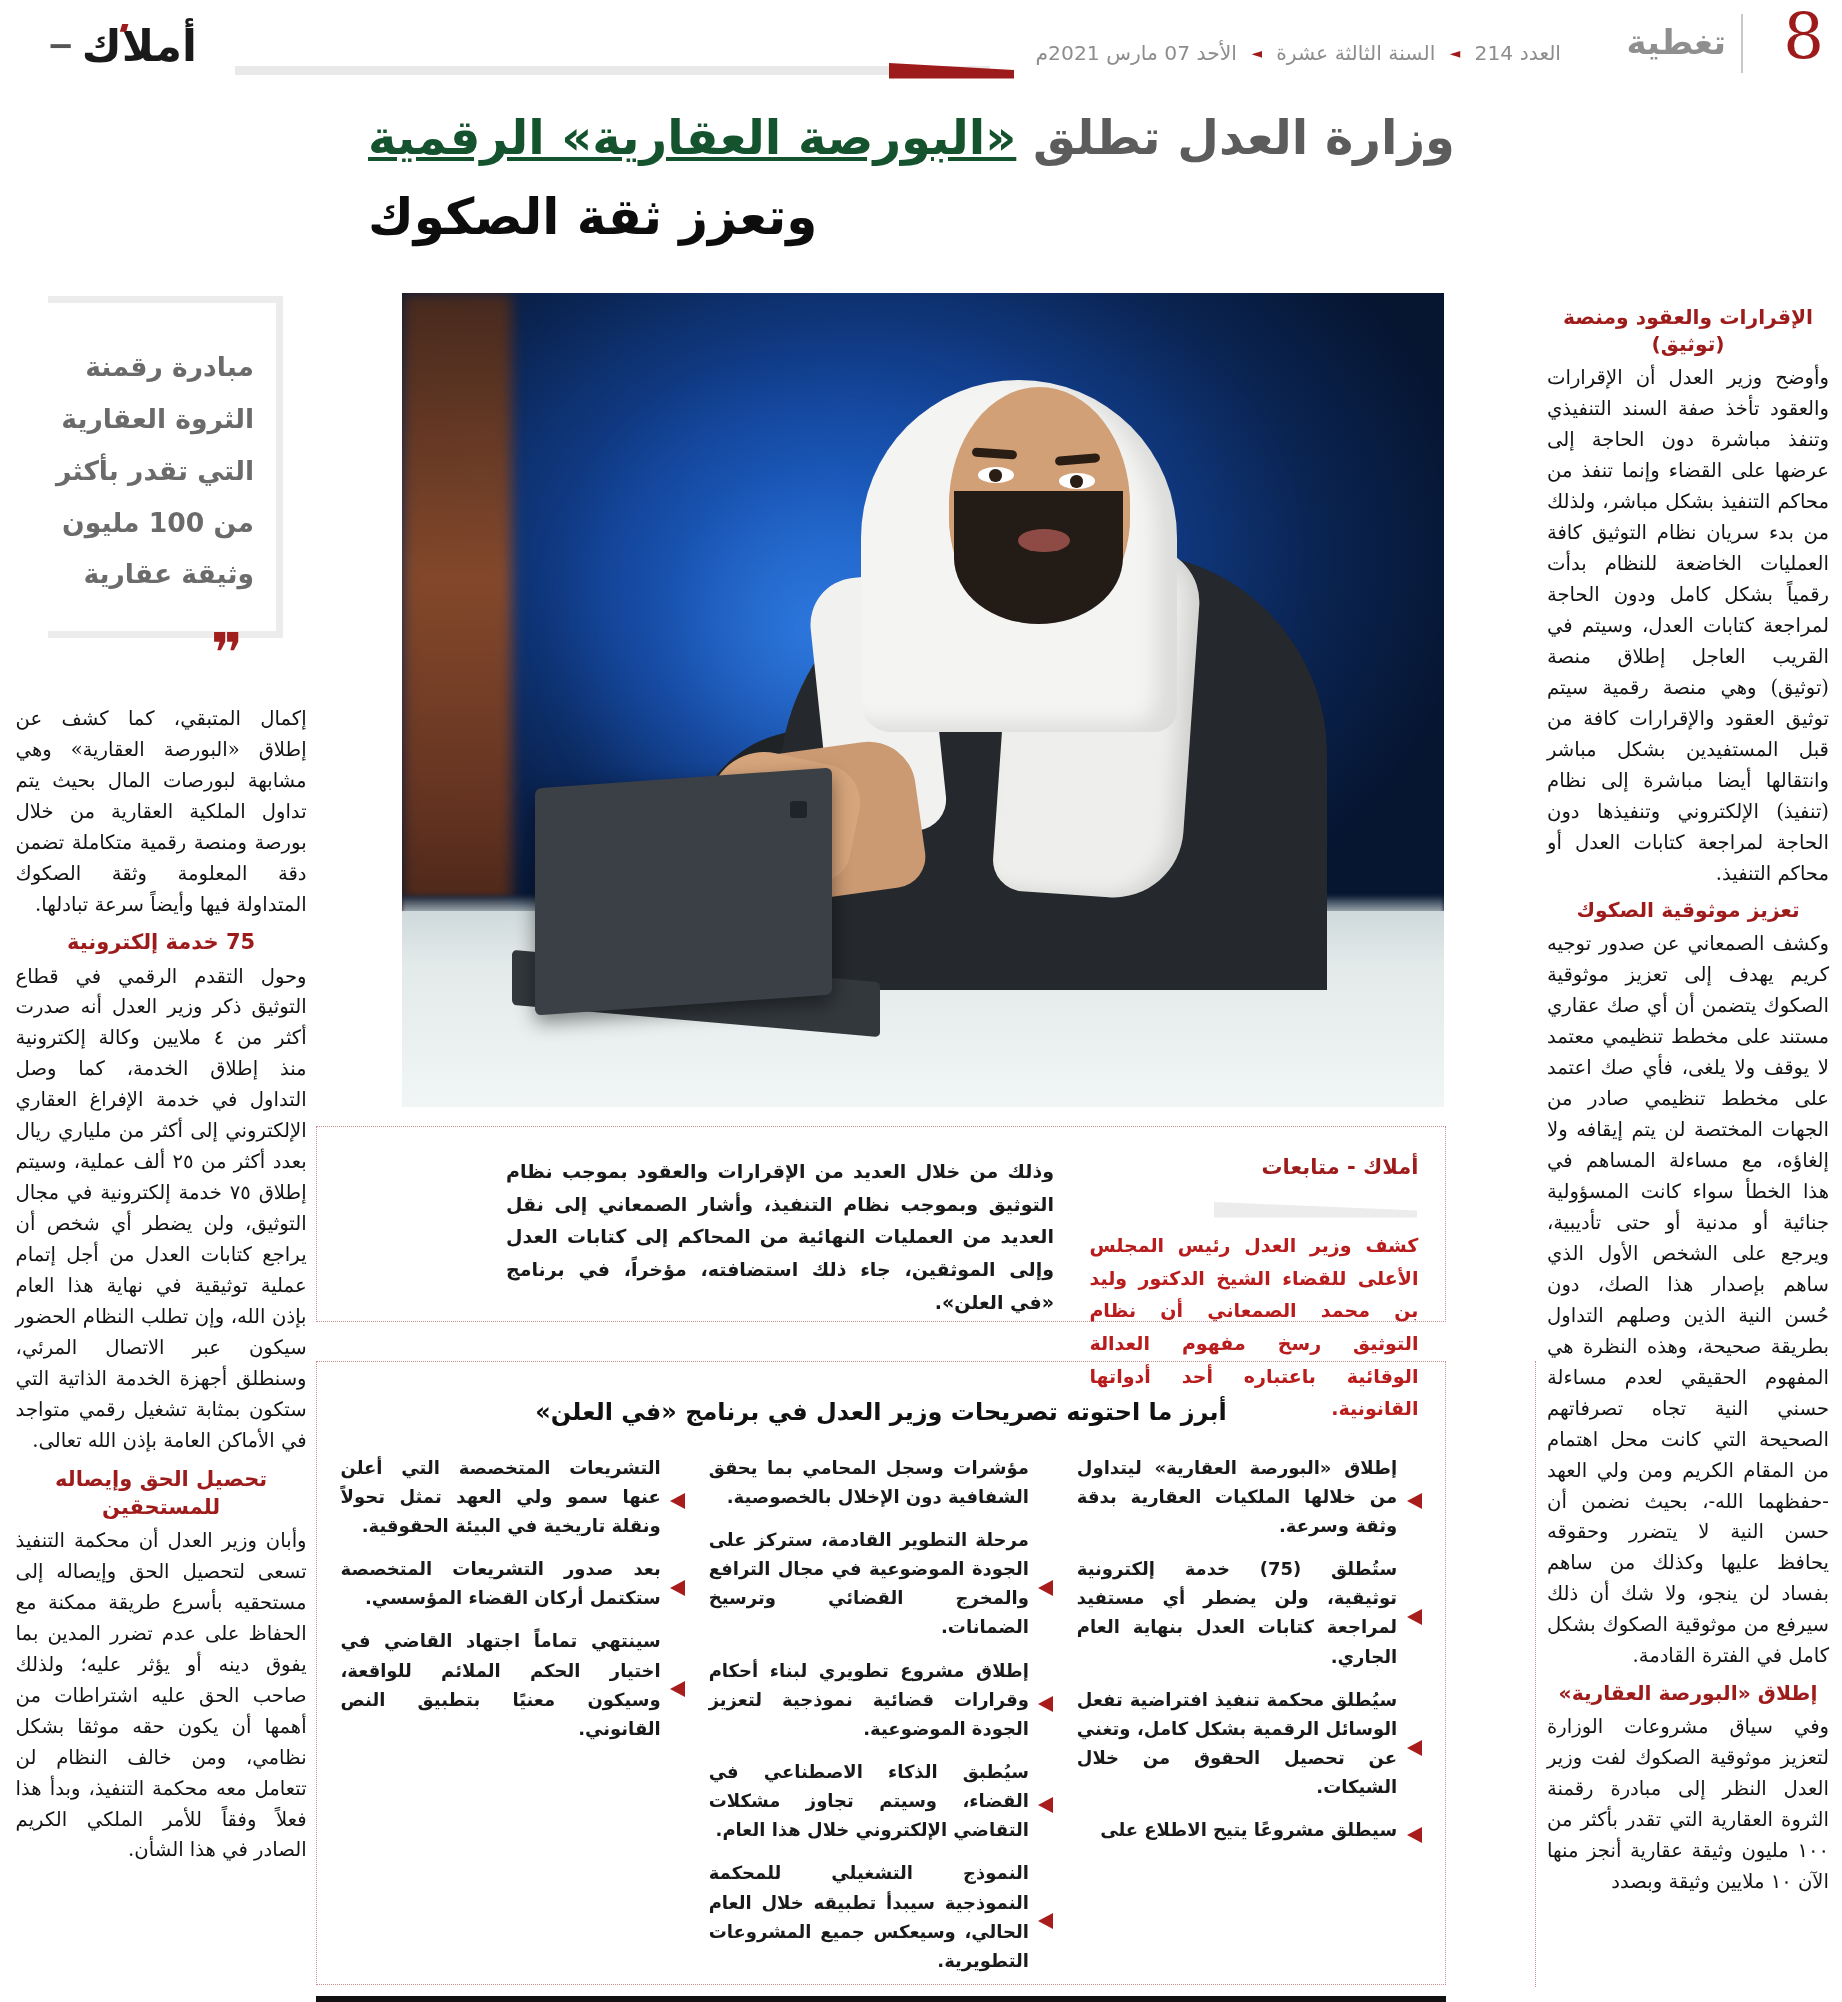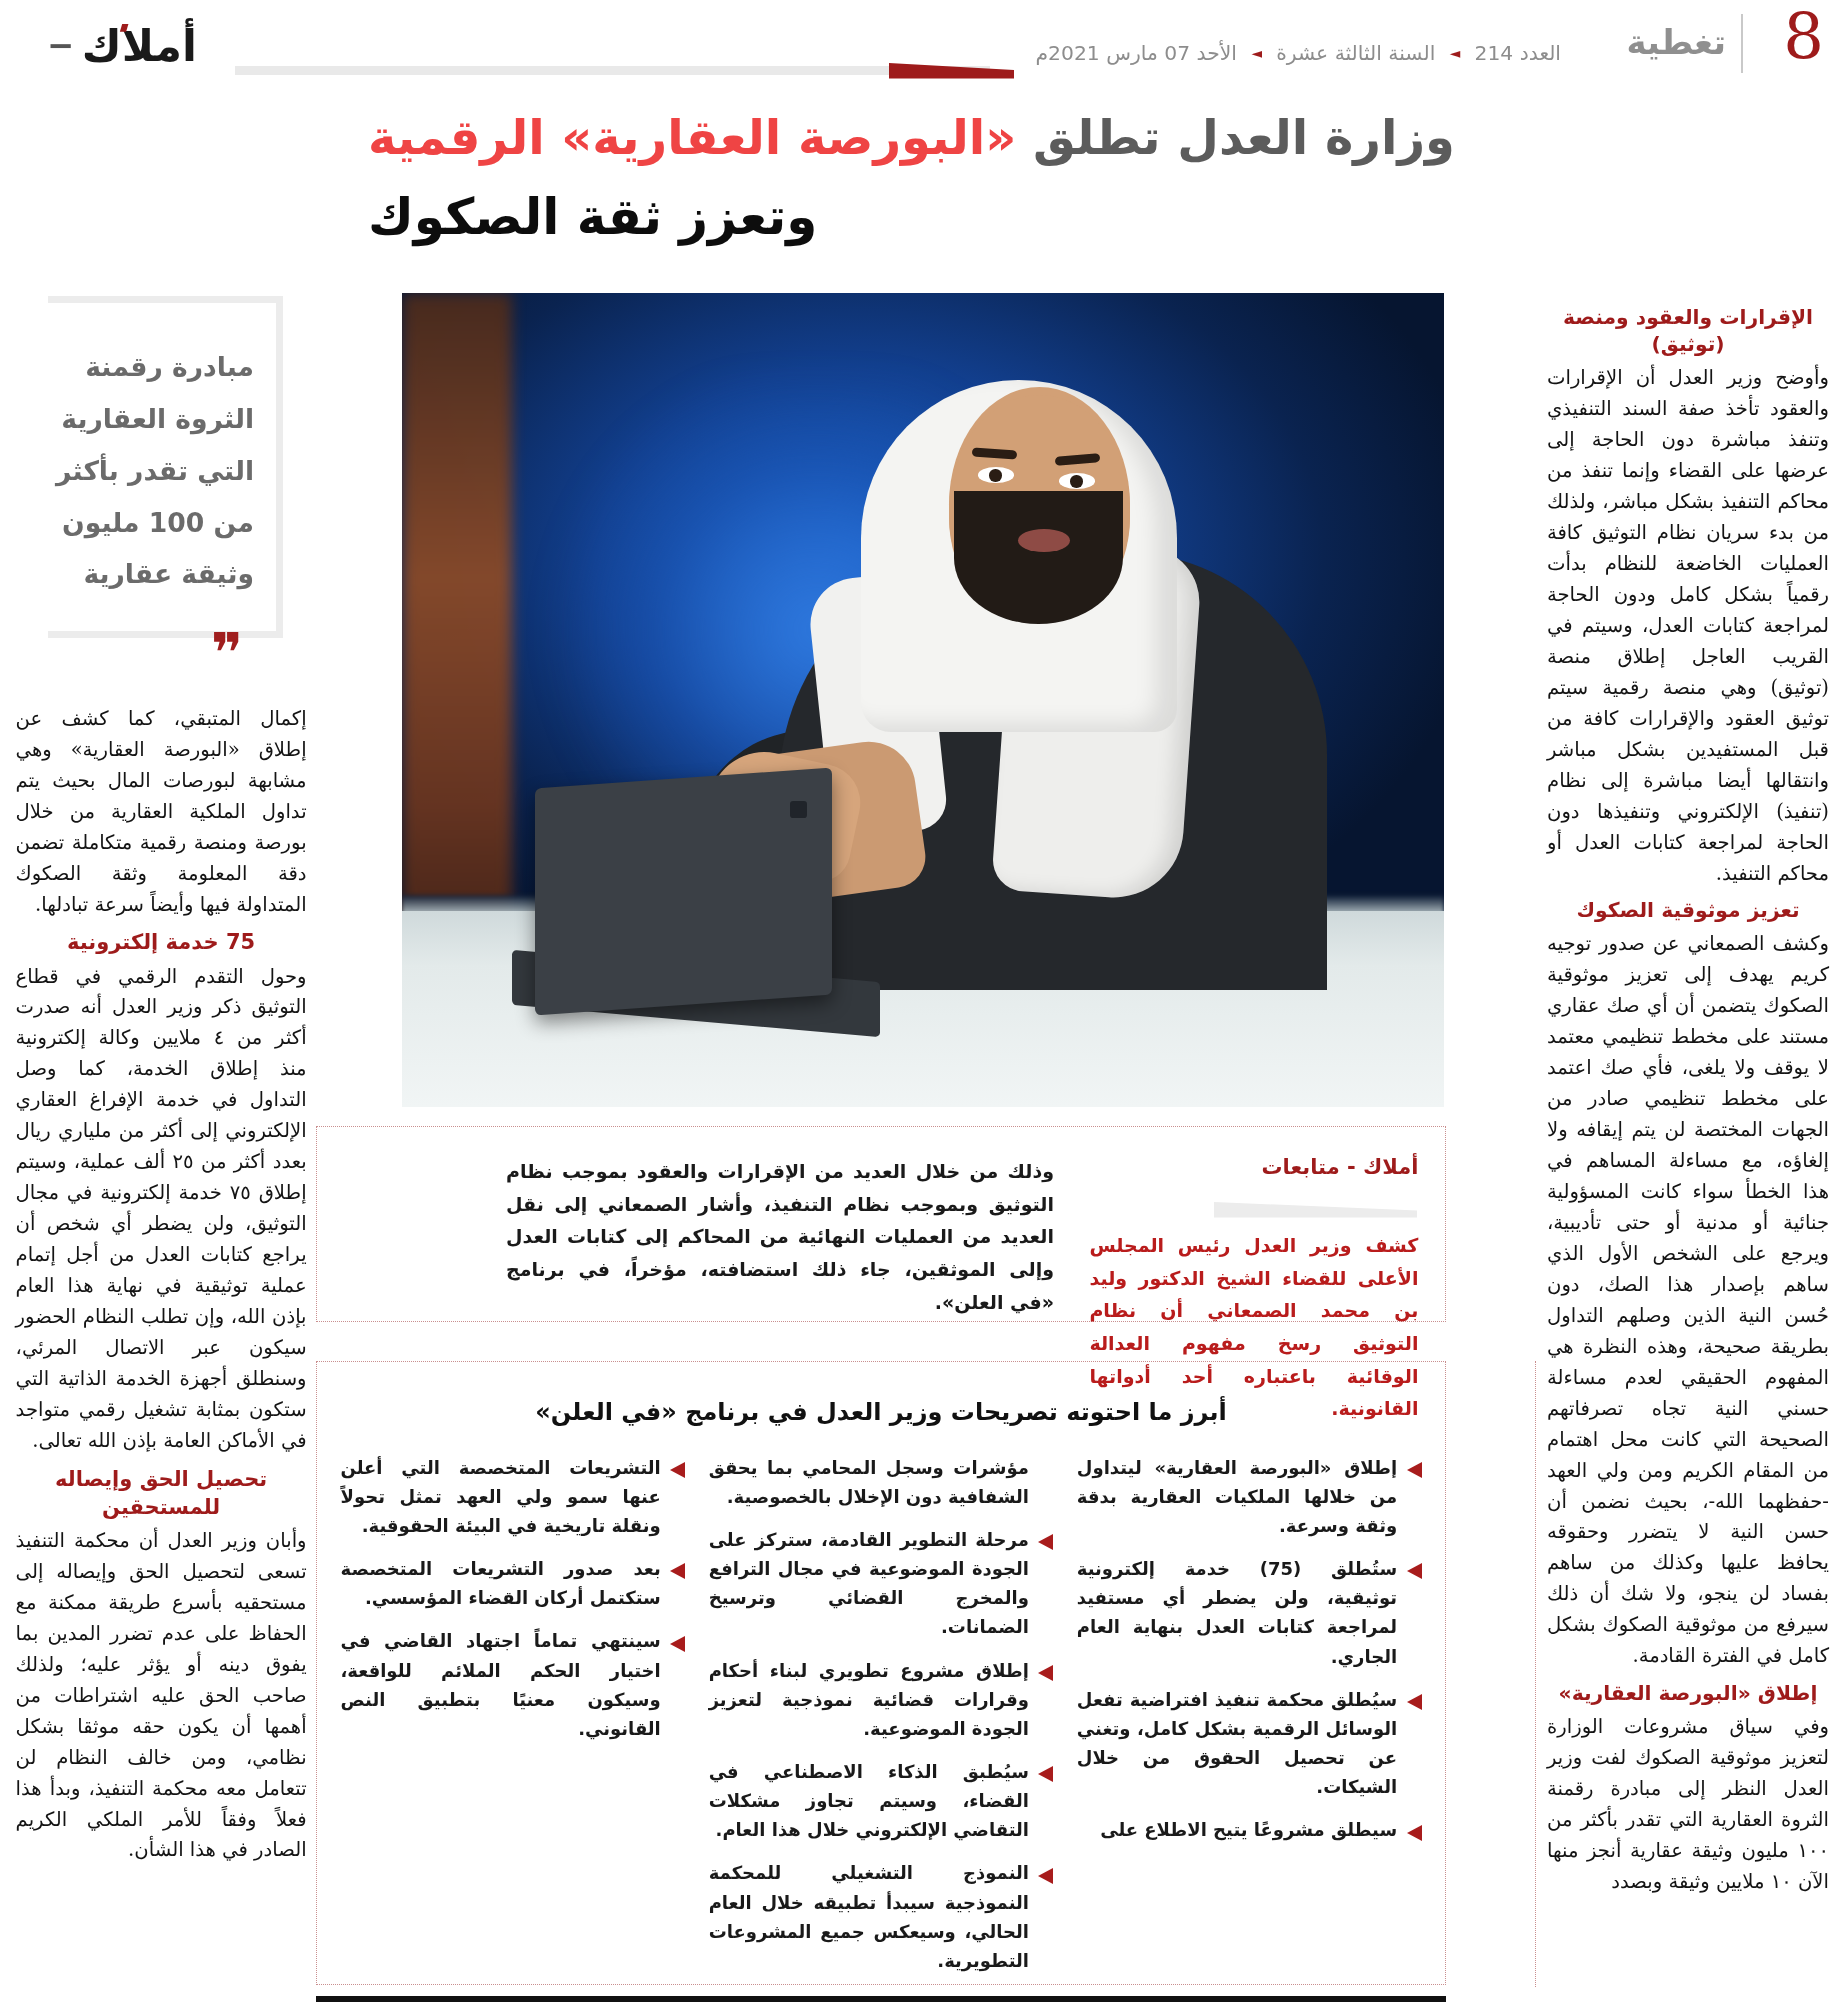--- a/index.html
+++ b/index.html
@@ -35,21 +35,21 @@
     position:absolute;left:47px;top:12.5px;width:180px;height:67px;
   }
   
   .headline{
     position:absolute;top:108px;right:19px;left:368px;text-align:left;
   }
   .hl-1{
     font-size:48px;font-weight:700;color:#5c5c5c;line-height:1.22;
     white-space:nowrap;
   }
-  .hl-1 .dark{color:#ef4444;}
+  .hl-1 .dark{color:#14532d;text-decoration:underline;}
   .hl-2{
     font-size:50px;font-weight:800;color:#0d0d0d;line-height:1.2;margin-top:20.3px;
   }
   
   .photo{
     position:absolute;top:293px;right:399px;width:1042px;height:814px;
     background:#0b1b33;overflow:hidden;
   }
   .ph-bg{position:absolute;inset:0;
     background:
@@ -177,21 +177,21 @@
   .bulletpanel{
     position:absolute;right:397px;left:316px;top:1361px;bottom:17px;
     border:1.6px dotted #c98f8f;box-sizing:border-box;padding:36px 23.5px 15.6px;
   }
   .bp-title{
     text-align:center;font-size:24px;font-weight:800;color:#111;margin:0 0 26.6px;
   }
   .bp-cols{display:flex;gap:23.5px;direction:rtl;}
   .bp-col{flex:1;}
   .bullet{
-    display:flex;gap:9.4px;align-items:flex-start;margin-bottom:14px;
+    display:flex;gap:9.4px;align-items:center;margin-bottom:14px;
   }
   .bullet .tri{
     flex:0 0 auto;margin-top:9.4px;width:0;height:0;
     border-top:8.6px solid transparent;border-bottom:8.6px solid transparent;
     border-right:15.6px solid #a81c1c;
   }
   .bullet .btxt{
     flex:1;font-size:18px;line-height:1.62;text-align:justify;color:#1a1a1a;font-weight:600;
   }
   .bottombar{position:absolute;left:316px;right:397px;bottom:0;height:6.3px;background:#111;}

